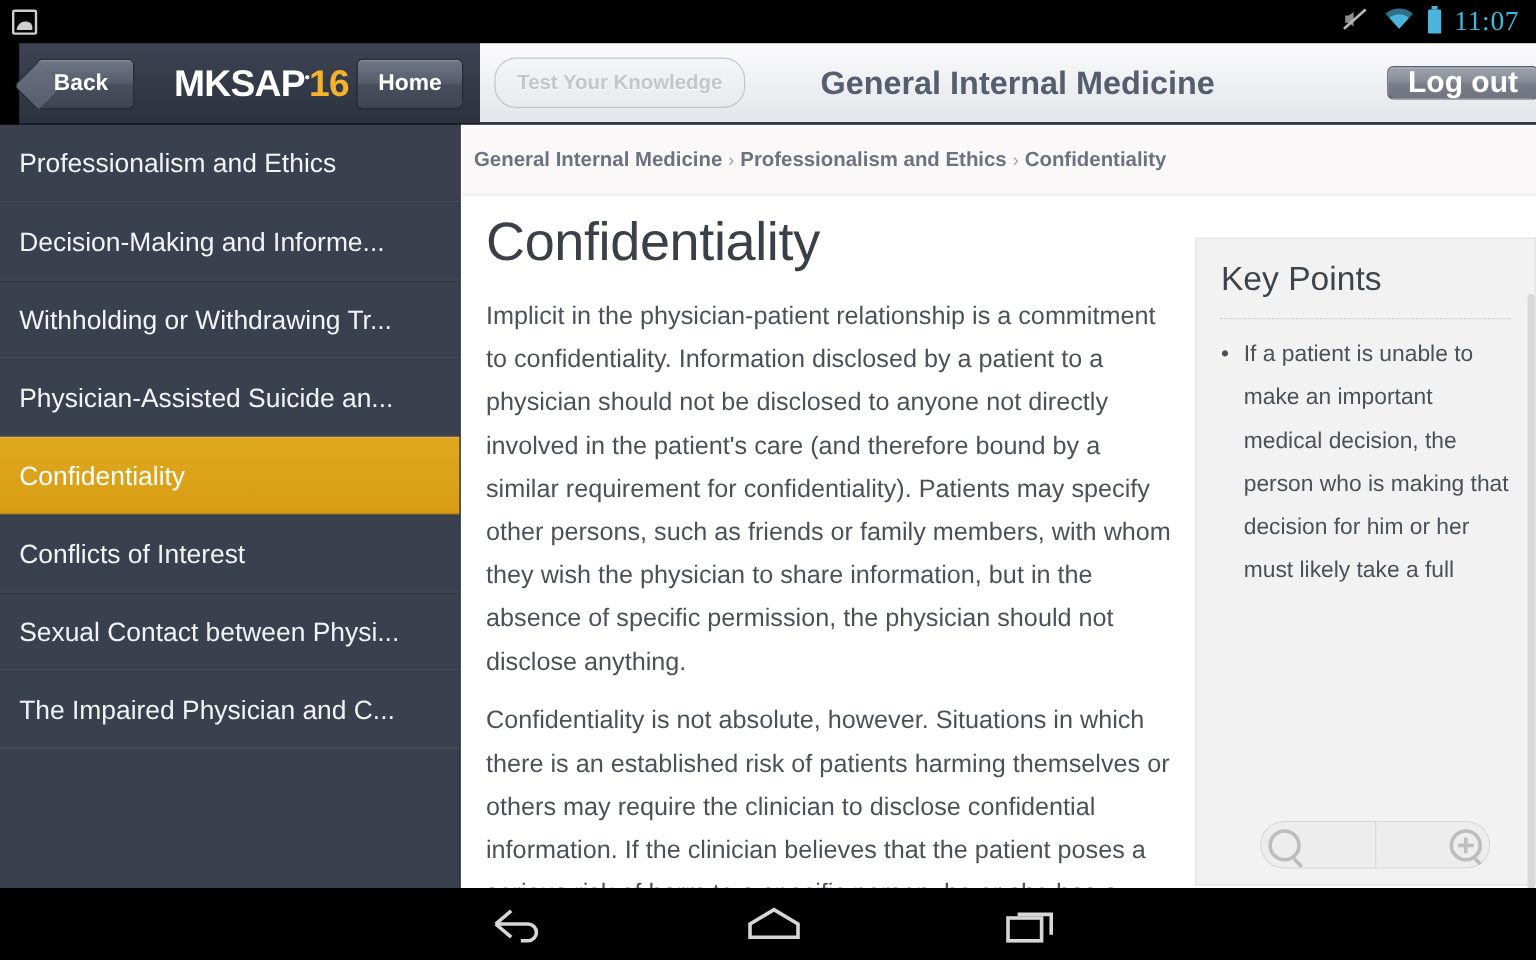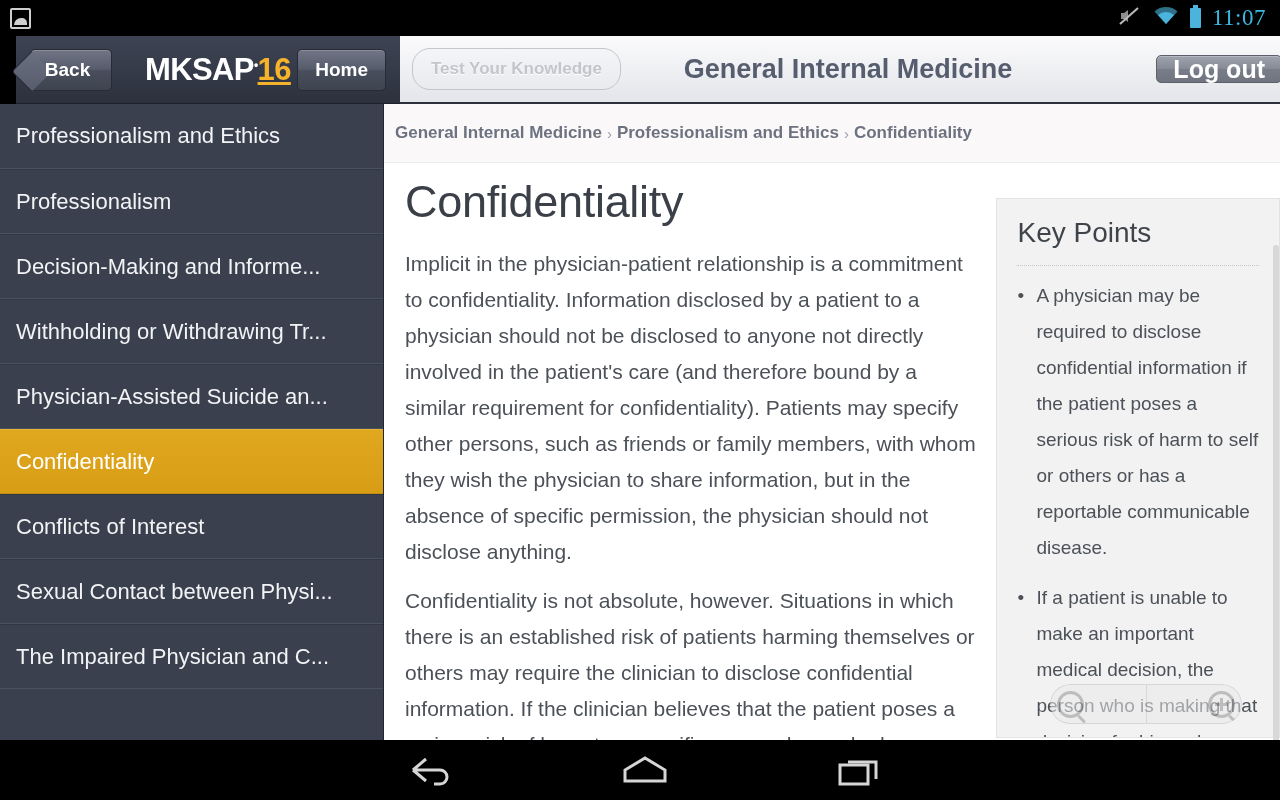--- a/index.html
+++ b/index.html
@@ -88,21 +88,21 @@
   }
   .btn-back span { position: relative; z-index: 2; }
   .logo {
     position: absolute; left: 129px; top: 50%;
     transform: translateY(-50%);
     font-size: 31px; font-weight: bold; letter-spacing: -0.6px;
     white-space: nowrap;
   }
   .logo .m-white { color: #ffffff; }
   .logo .m-tm { color: #ffffff; font-size: 12px; vertical-align: super; }
-  .logo .m-16 { color: #f5b32b; text-decoration: underline; }
+  .logo .m-16 { color: #f5b32b; }
   .btn-home {
     position: absolute; right: 14px; top: 13px;
     height: 42px; padding: 0 17px;
     background: linear-gradient(to bottom, #707685 0%, #565c6b 48%, #484e5c 52%, #3f4450 100%);
     border: 1px solid #262b35; border-radius: 5px;
     color: #fff; font-size: 19px; font-weight: bold;
     display: flex; align-items: center;
     box-shadow: inset 0 1px 0 rgba(255,255,255,0.18);
   }
 
@@ -357,21 +357,20 @@
       <div class="header-title">General Internal Medicine</div>
       <div class="btn-logout">
         <span>Log out</span>
       </div>
     </div>
 
   </div>
 
   <div class="sidebar">
     <div class="side-item">Professionalism and Ethics</div>
-    <div class="side-item">Professionalism</div>
     <div class="side-item">Decision-Making and Informe...</div>
     <div class="side-item">Withholding or Withdrawing Tr...</div>
     <div class="side-item">Physician-Assisted Suicide an...</div>
     <div class="side-item active">Confidentiality</div>
     <div class="side-item">Conflicts of Interest</div>
     <div class="side-item">Sexual Contact between Physi...</div>
     <div class="side-item">The Impaired Physician and C...</div>
   </div>
 
   <div class="content">
@@ -390,21 +389,20 @@
         <div class="article">
           <h1 class="page-title">Confidentiality</h1>
           <p>Implicit in the physician-patient relationship is a commitment to confidentiality. Information disclosed by a patient to a physician should not be disclosed to anyone not directly involved in the patient's care (and therefore bound by a similar requirement for confidentiality). Patients may specify other persons, such as friends or family members, with whom they wish the physician to share information, but in the absence of specific permission, the physician should not disclose anything.</p>
           <p>Confidentiality is not absolute, however. Situations in which there is an established risk of patients harming themselves or others may require the clinician to disclose confidential information. If the clinician believes that the patient poses a serious risk of harm to a specific person, he or she has a</p>
         </div>
 
         <div class="keypoints">
           <h2>Key Points</h2>
           <hr class="kp-divider">
           <ul class="kp-list">
-            <li>A physician may be required to disclose confidential information if the patient poses a serious risk of harm to self or others or has a reportable communicable disease.</li>
             <li>If a patient is unable to make an important medical decision, the person who is making that decision for him or her must likely take a full</li>
           </ul>
         </div>
 
       </div>
 
       <div class="vscroll">
         <div class="vscroll-thumb"></div>
       </div>
     </div>

